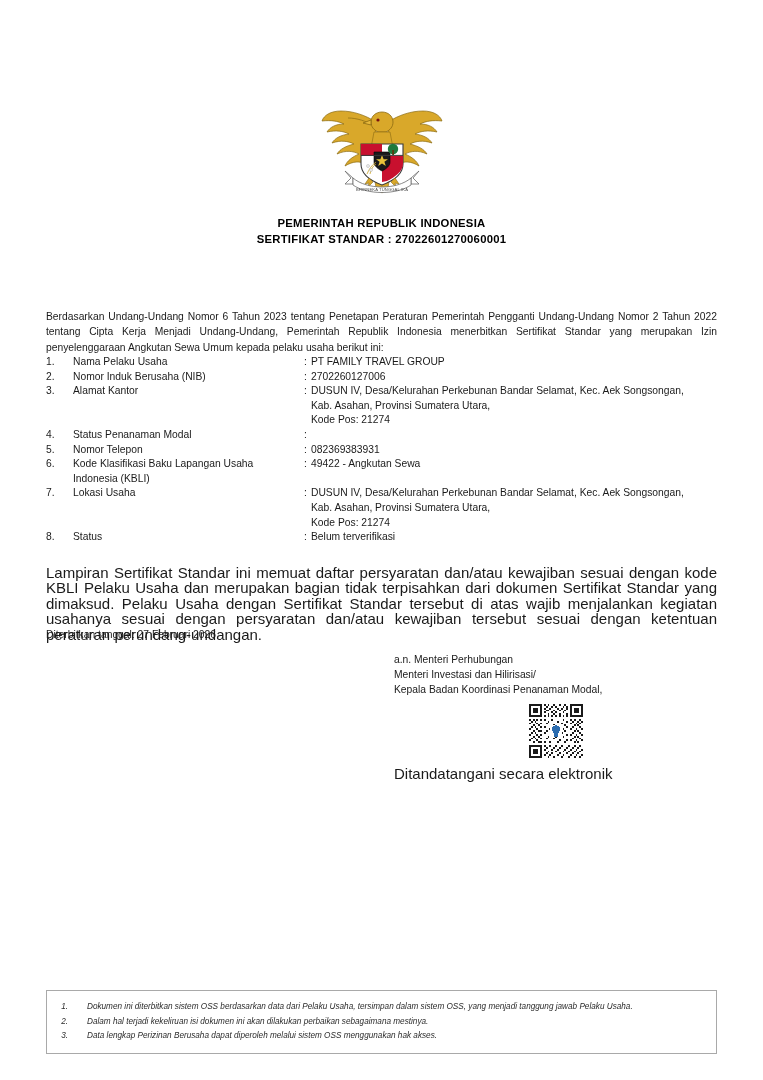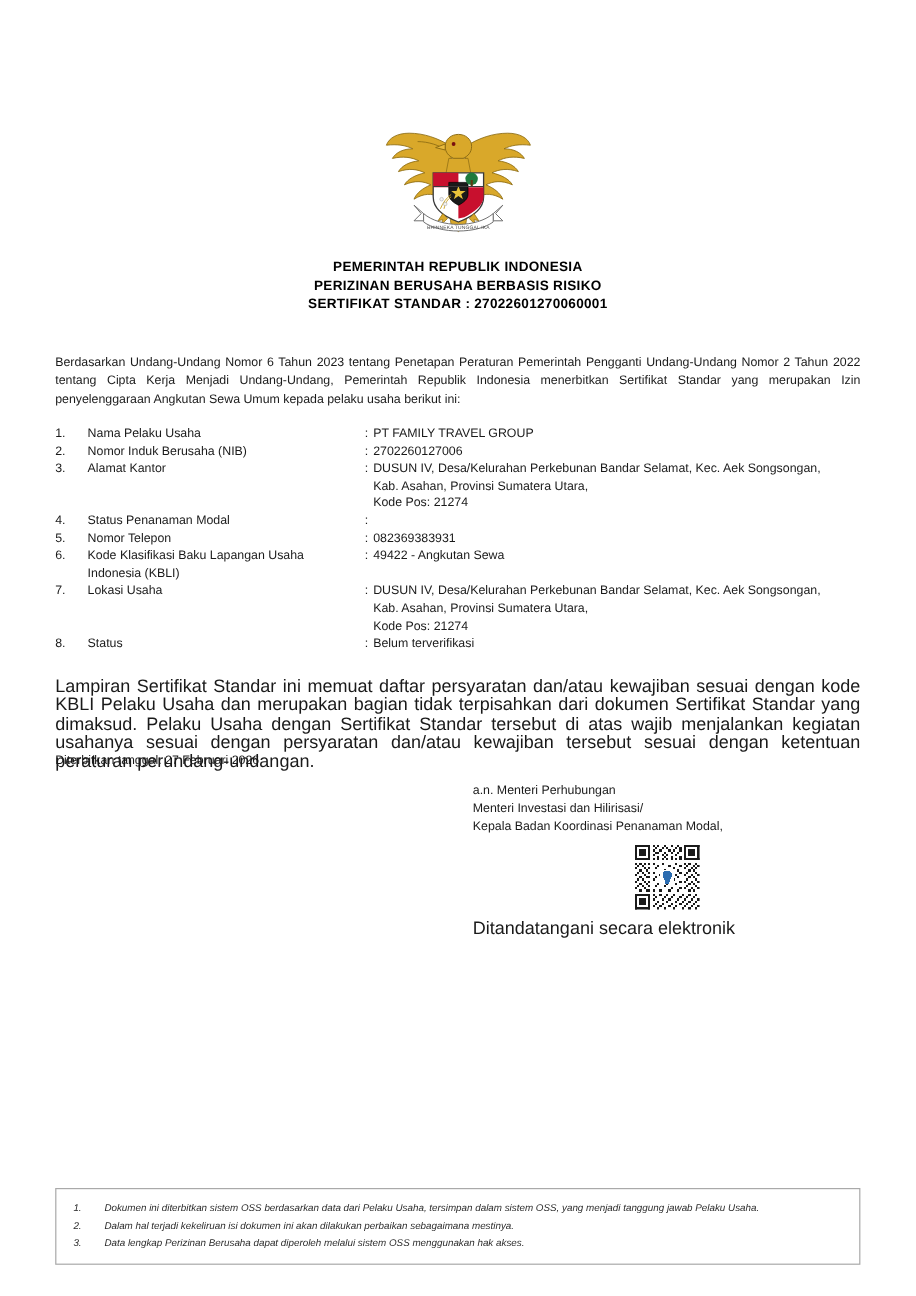--- a/index.html
+++ b/index.html
@@ -47,21 +47,21 @@
     font-size: 11.3px;
     font-weight: bold;
     letter-spacing: 0.25px;
     line-height: 15.6px;
     color: #000;
   }
 
   
   .preamble {
     position: absolute;
-    top: 295px;
+    top: 309px;
     left: 46px;
     width: 671px;
     font-size: 10.3px;
     line-height: 15.4px;
     text-align: justify;
     text-justify: inter-word;
   }
 
   
   .fields {
@@ -235,21 +235,20 @@
         <path d="M26 79 L32 86 L26 92 L34 92 L34 86 Z"></path>
         <path d="M100 79 L94 86 L100 92 L92 92 L92 86 Z"></path>
         <path d="M34 86 C48 98 78 98 92 86 C92 90 92 92 92 93 C78 103 48 103 34 93 C34 92 34 90 34 86 Z"></path>
       </g>
       <text x="63" y="98.6" font-family="'Liberation Sans', sans-serif" font-size="4.1" fill="#4a4a4a" text-anchor="middle" letter-spacing="0.15">BHINNEKA TUNGGAL IKA</text>
     </svg>
   </div>
 
   <div class="title-block">
     <div class="title-line">PEMERINTAH REPUBLIK INDONESIA</div>
-    <div class="title-line">PERIZINAN BERUSAHA BERBASIS RISIKO</div>
     <div class="title-line">SERTIFIKAT STANDAR : 27022601270060001</div>
   </div>
 
   <div class="preamble">Berdasarkan Undang-Undang Nomor 6 Tahun 2023 tentang Penetapan Peraturan Pemerintah Pengganti Undang-Undang Nomor 2 Tahun 2022 tentang Cipta Kerja Menjadi Undang-Undang, Pemerintah Republik Indonesia menerbitkan Sertifikat Standar yang merupakan Izin penyelenggaraan Angkutan Sewa Umum kepada pelaku usaha berikut ini:</div>
 
   <div class="fields">
 
     <div class="field-row">
       <div class="f-num">1.</div>
       <div class="f-label">Nama Pelaku Usaha</div>

